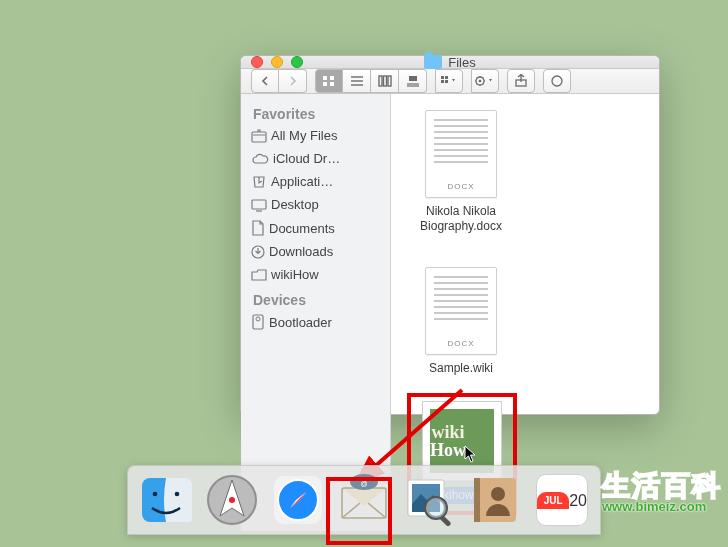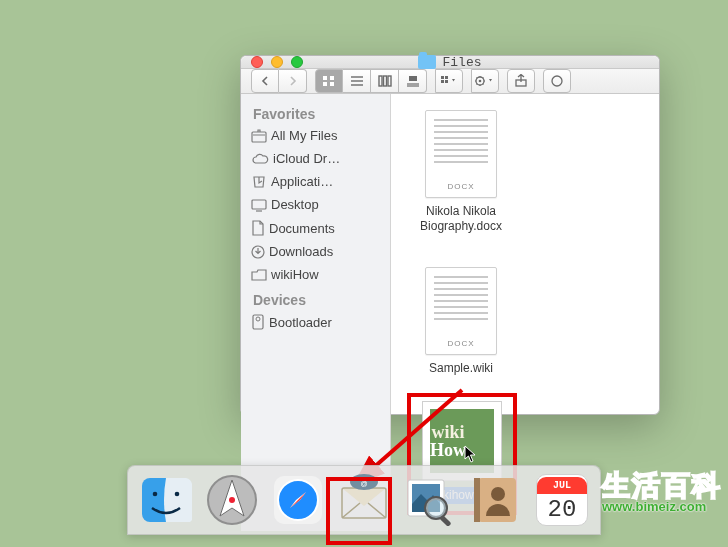--- a/index.html
+++ b/index.html
@@ -34,21 +34,21 @@
   }
   .traffic { display: flex; gap: 8px; padding-left: 10px; }
   .dot { width: 12px; height: 12px; border-radius: 50%; }
   .dot.red { background: #ff5f57; border:1px solid #e14038;}
   .dot.yellow { background: #ffbd2e; border:1px solid #dfa021;}
   .dot.green { background: #28c940; border:1px solid #1fa531;}
   .title-center {
     position: absolute; left: 0; right: 0;
     text-align: left;
     display:flex; justify-content:center; align-items:center; gap:6px;
-    font-size: 13px; color:#4a4a4a;font-family:Liberation Mono, monospace;
+    font-size: 13px; color:#4a4a4a;
   }
   .folder-mini {
     width:18px; height:14px; background:#72c3f6; border-radius:2px;
     position:relative;
   }
   .folder-mini::before{
     content:""; position:absolute; top:-3px; left:1px; width:8px; height:4px;
     background:#72c3f6; border-radius:2px 2px 0 0;
   }
 
@@ -480,23 +480,23 @@
 
     <div class="dock-item">
       <svg width="52" height="52" viewBox="0 0 52 52">
           <rect x="8" y="4" width="38" height="44" rx="4" fill="#d9b084"></rect>
           <rect x="4" y="4" width="6" height="44" fill="#9c7a55"></rect>
           <circle cx="28" cy="20" r="7" fill="#7a5a3a"></circle>
           <path d="M16 42 a12 12 0 0 1 24 0 z" fill="#7a5a3a"></path>
         </svg>
     </div>
 
-    <div class="dock-item sq-white" style="flex-direction:column;font-family:Liberation Mono, monospace">
+    <div class="dock-item sq-white" style="flex-direction:row;font-family:Liberation Sans, sans-serif">
       <div style="background:#ff3b30;color:#fff;font-size:10px;font-weight:600;width:100%;text-align:center;border-radius:9px 9px 0 0;padding:3px 0">JUL</div>
-      <div style="font-size:24px;color:#333;font-weight:400;padding-top:2px">20</div>
+      <div style="font-size:16px;color:#333;font-weight:400;padding-top:2px">20</div>
     </div>
   </div>
 </div>
 
 <div class="dock-box-highlight" style="left:326px"></div>
 
 <div class="watermark">
   <div class="cn">生活百科</div>
   <div class="url">www.bimeiz.com</div>
 </div>

